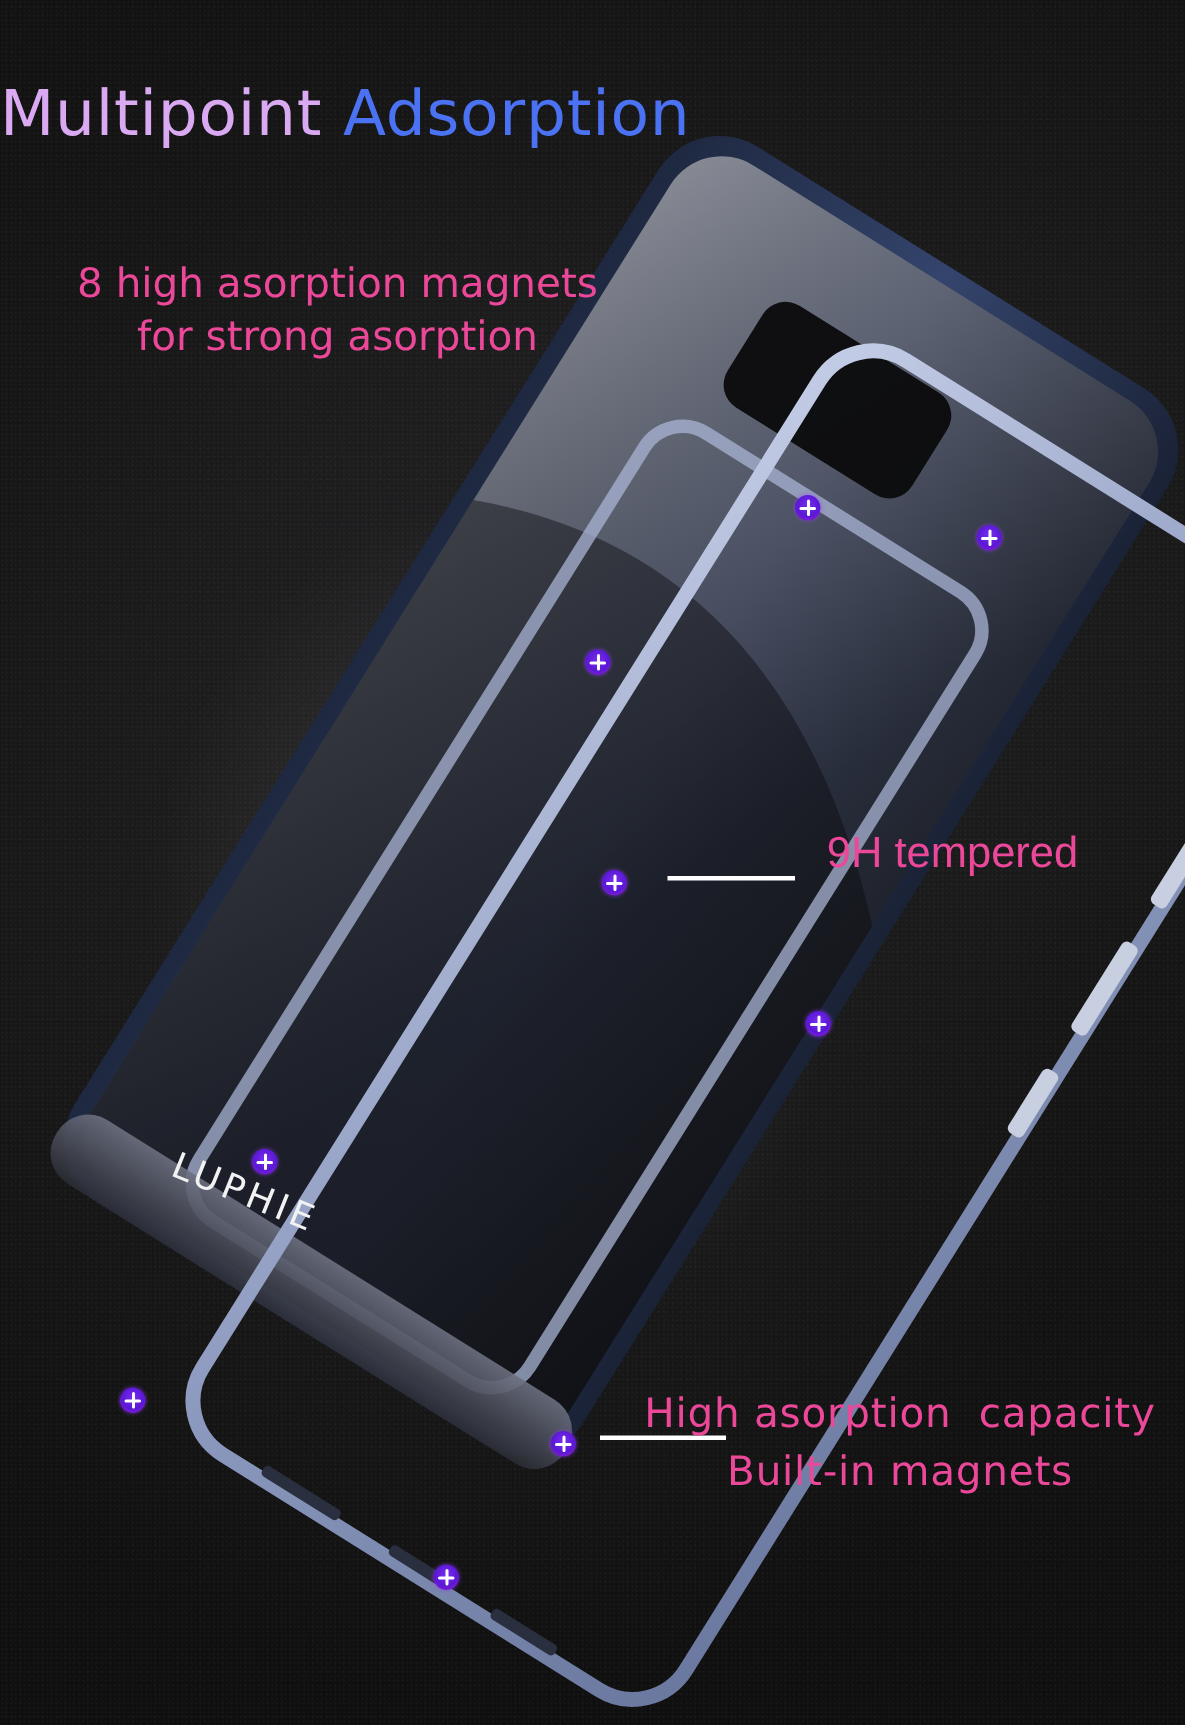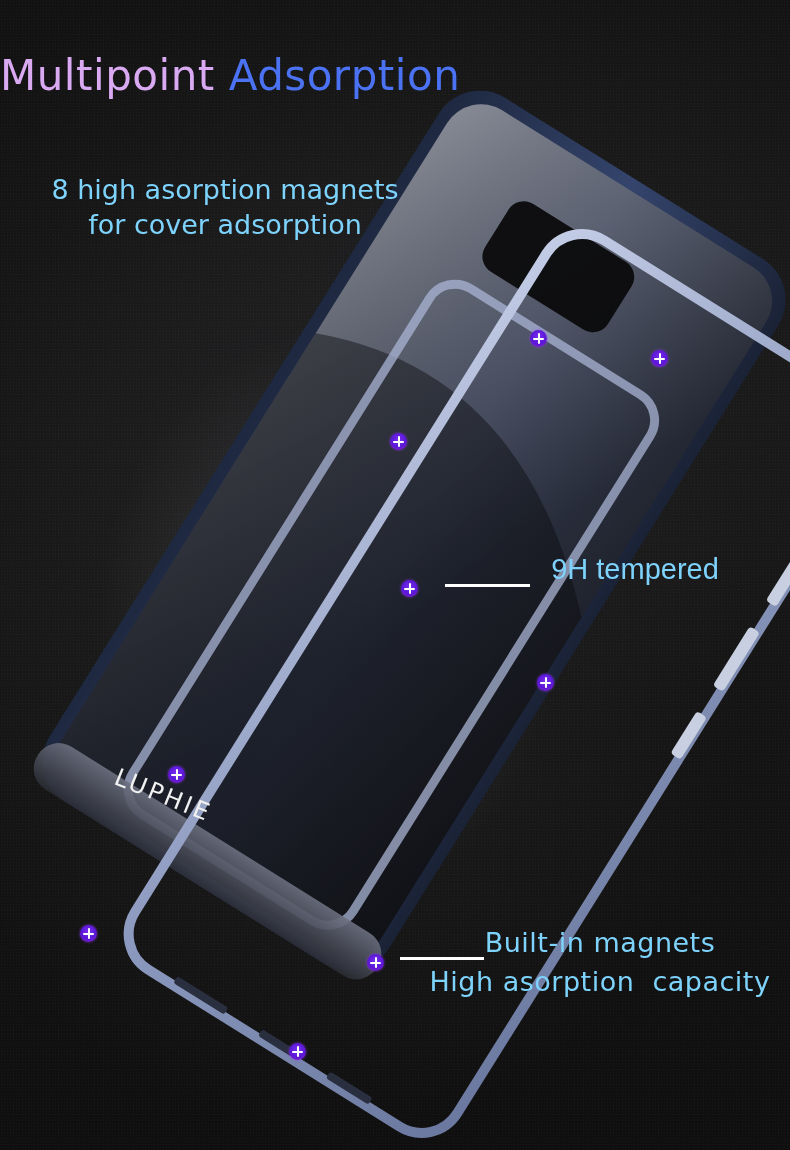--- a/index.html
+++ b/index.html
@@ -24,21 +24,21 @@
 
     .title {
       position: absolute; top: 40px; left: 0; width: 790px;
       text-align: left; font-size: 42px; font-weight: normal; letter-spacing: 0.5px;
       font-family: "DejaVu Sans", sans-serif;
       margin-top: 11px;
     }
     .title .w1 { color: #d9a9f2; }
     .title .w2 { color: #4b72f2; }
 
-    .note { position: absolute; color: #7dd3fc; text-align: center; line-height: 1.3; }
+    .note { position: absolute; color: #ec4899; text-align: center; line-height: 1.3; }
     .note-top { left: 40px; top: 172px; width: 370px; font-size: 27px; font-family: "DejaVu Sans", sans-serif; }
     .note-mid { left: 530px; top: 551px; width: 210px; font-size: 29px; font-family: "Liberation Sans", sans-serif; }
     .note-bot { left: 420px; top: 923px; width: 360px; font-size: 27px; letter-spacing: 0.5px; font-family: "DejaVu Sans", sans-serif; line-height: 1.45; }
 
     .leader { position: absolute; height: 3px; background: #ffffff; }
 
     .scene { position: absolute; left: 0; top: 0; width: 790px; height: 1150px; }
 
     .magnet {
       position: absolute; width: 17px; height: 17px; border-radius: 50%;
@@ -125,25 +125,25 @@
 <div class="magnet" style="left:390px; top:433px;"></div>
 <div class="magnet" style="left:401px; top:580px;"></div>
 <div class="magnet" style="left:537px; top:674px;"></div>
 <div class="magnet" style="left:168px; top:766px;"></div>
 <div class="magnet" style="left:80px; top:925px;"></div>
 <div class="magnet" style="left:367px; top:954px;"></div>
 <div class="magnet" style="left:289px; top:1043px;"></div>
 
 <div class="note note-top">
   <div>8 high asorption magnets</div>
-  <div>for cover adsorption</div>
+  <div>for strong asorption</div>
 </div>
 
 <div class="leader" style="left:445px; top:584px; width:85px;"></div>
 <div class="note note-mid">
   <div>9H tempered</div>
 </div>
 
 <div class="leader" style="left:400px; top:957px; width:84px;"></div>
 <div class="note note-bot">
+  <div style="white-space:pre;">High asorption  capacity</div>
   <div>Built-in magnets</div>
-  <div style="white-space:pre;">High asorption  capacity</div>
 </div>
 
 </body></html>

